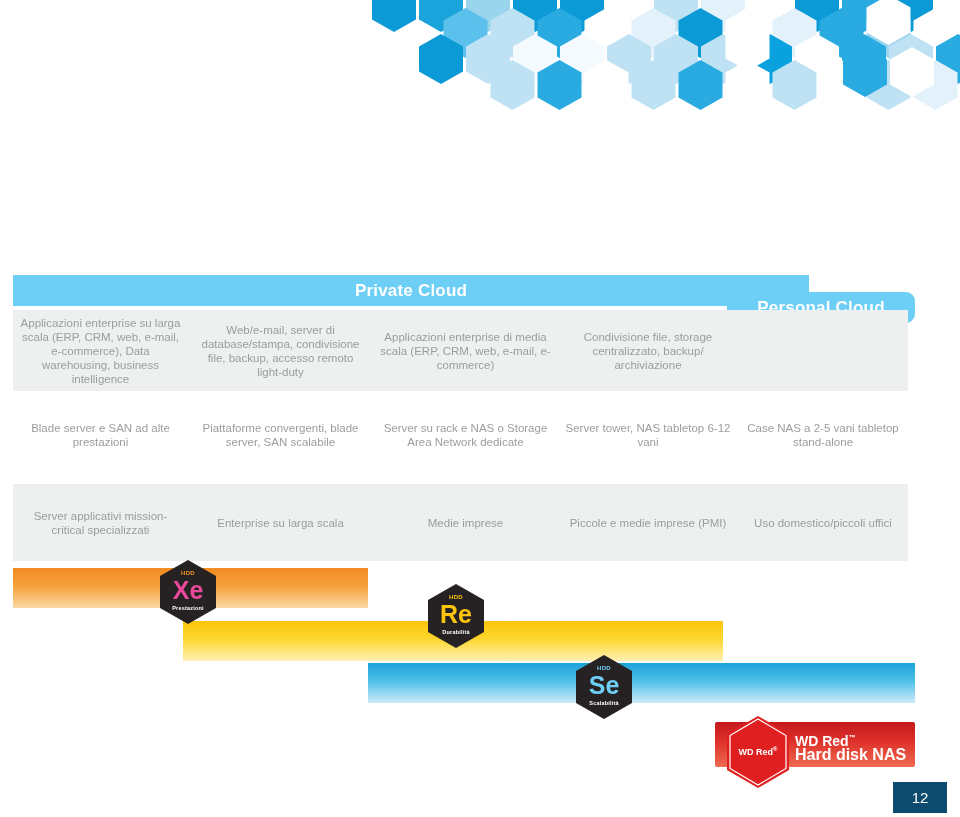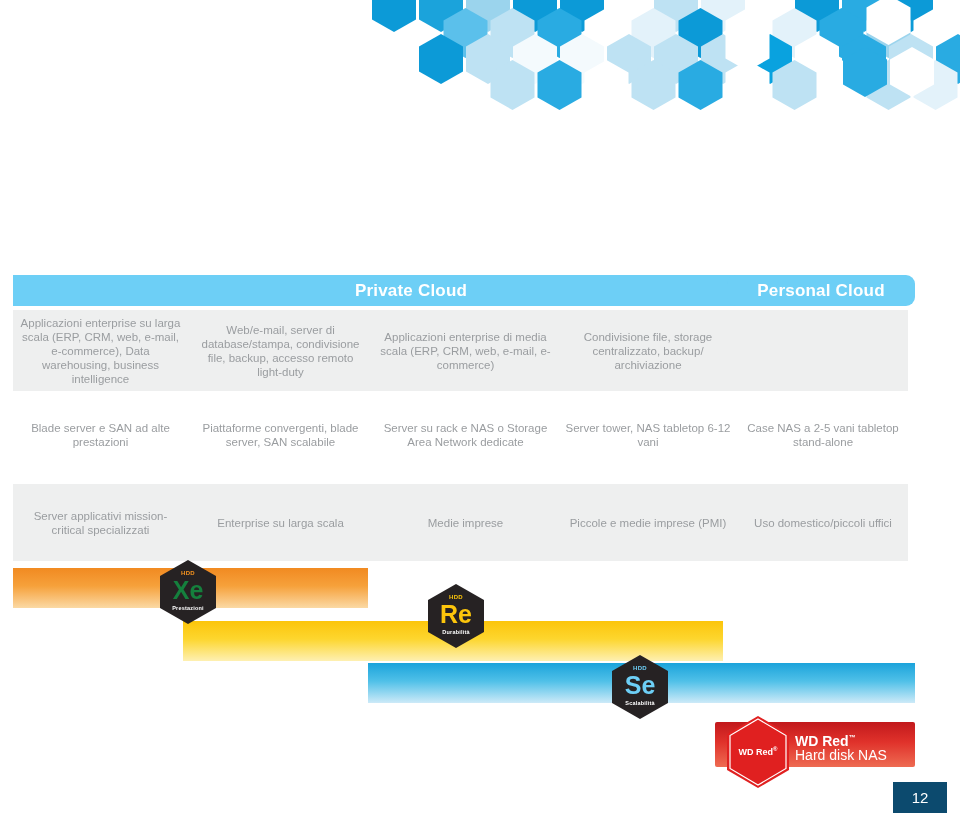--- a/index.html
+++ b/index.html
@@ -29,21 +29,21 @@
     background: #6DCFF6;
     color: #ffffff;
     font-size: 17px;
     font-weight: bold;
     letter-spacing: .2px;
     display: flex;
     align-items: center;
     justify-content: center;
   }
   #bar-private { left: 13px;  top: 275px; width: 796px; }
-  #bar-personal { left: 727px; top: 275px; width: 188px; border-radius: 9px; }
+  #bar-personal { left: 727px; top: 292px; width: 188px; border-radius: 9px; }
 
   
   .panel {
     position: absolute;
     background: #EEEFEF;
   }
   #panel-row1 { left: 13px; top: 310px; width: 895px; height: 81px; }
   #panel-row3 { left: 13px; top: 484px; width: 895px; height: 77px; }
 
   
@@ -134,21 +134,21 @@
   }
   .badge .sub {
     top: 45px;
     font-size: 5.5px;
     font-weight: bold;
     letter-spacing: .2px;
     color: #ffffff;
   }
   #badge-xe { left: 160px; top: 560px; }
   #badge-re { left: 428px; top: 584px; }
-  #badge-se { left: 612px; top: 655px; text-decoration: underline; }
+  #badge-se { left: 576px; top: 655px; text-decoration: underline; }
 
   
   #wdred-hex {
     position: absolute;
     left: 727px; top: 716px;
     width: 62px; height: 72px;
   }
   #wdred-hex .wdtxt {
     position: absolute;
     left: 0; right: 0; top: 30px;
@@ -157,21 +157,21 @@
     font-size: 9px;
     font-weight: bold;
   }
   #wdred-label {
     position: absolute;
     left: 795px; top: 731px;
     color: #ffffff;
     line-height: 14px;
   }
   #wdred-label .l1 { font-size: 14px; font-weight: bold; }
-  #wdred-label .l2 { font-size: 14px; font-weight: normal; }
+  #wdred-label .l2 { font-size: 16px; font-weight: bold; }
   #wdred-label .tm { font-size: 7px; vertical-align: super; }
 
   
   #page-number {
     position: absolute;
     left: 893px; top: 782px;
     width: 54px; height: 31px;
     background: #0c4a6e;
     color: #ffffff;
     font-size: 15px;
@@ -286,21 +286,21 @@
 <div class="band" id="band-xe"></div>
 <div class="band" id="band-re"></div>
 <div class="band" id="band-se"></div>
 <div class="band" id="band-red"></div>
 
 <div class="badge" id="badge-xe">
   <svg class="hexbg" viewBox="0 0 56 64">
     <polygon points="28,0 56,16 56,48 28,64 0,48 0,16" fill="#262223"></polygon>
   </svg>
   <div class="txt sup" style="color:#F7941E">HDD</div>
-  <div class="txt sym" style="color:#15803d">Xe</div>
+  <div class="txt sym" style="color:#ec4899">Xe</div>
   <div class="txt sub">Prestazioni</div>
 </div>
 
 <div class="badge" id="badge-re">
   <svg class="hexbg" viewBox="0 0 56 64">
     <polygon points="28,0 56,16 56,48 28,64 0,48 0,16" fill="#262223"></polygon>
   </svg>
   <div class="txt sup" style="color:#FCC50B">HDD</div>
   <div class="txt sym" style="color:#FCC50B">Re</div>
   <div class="txt sub">Durabilità</div>

